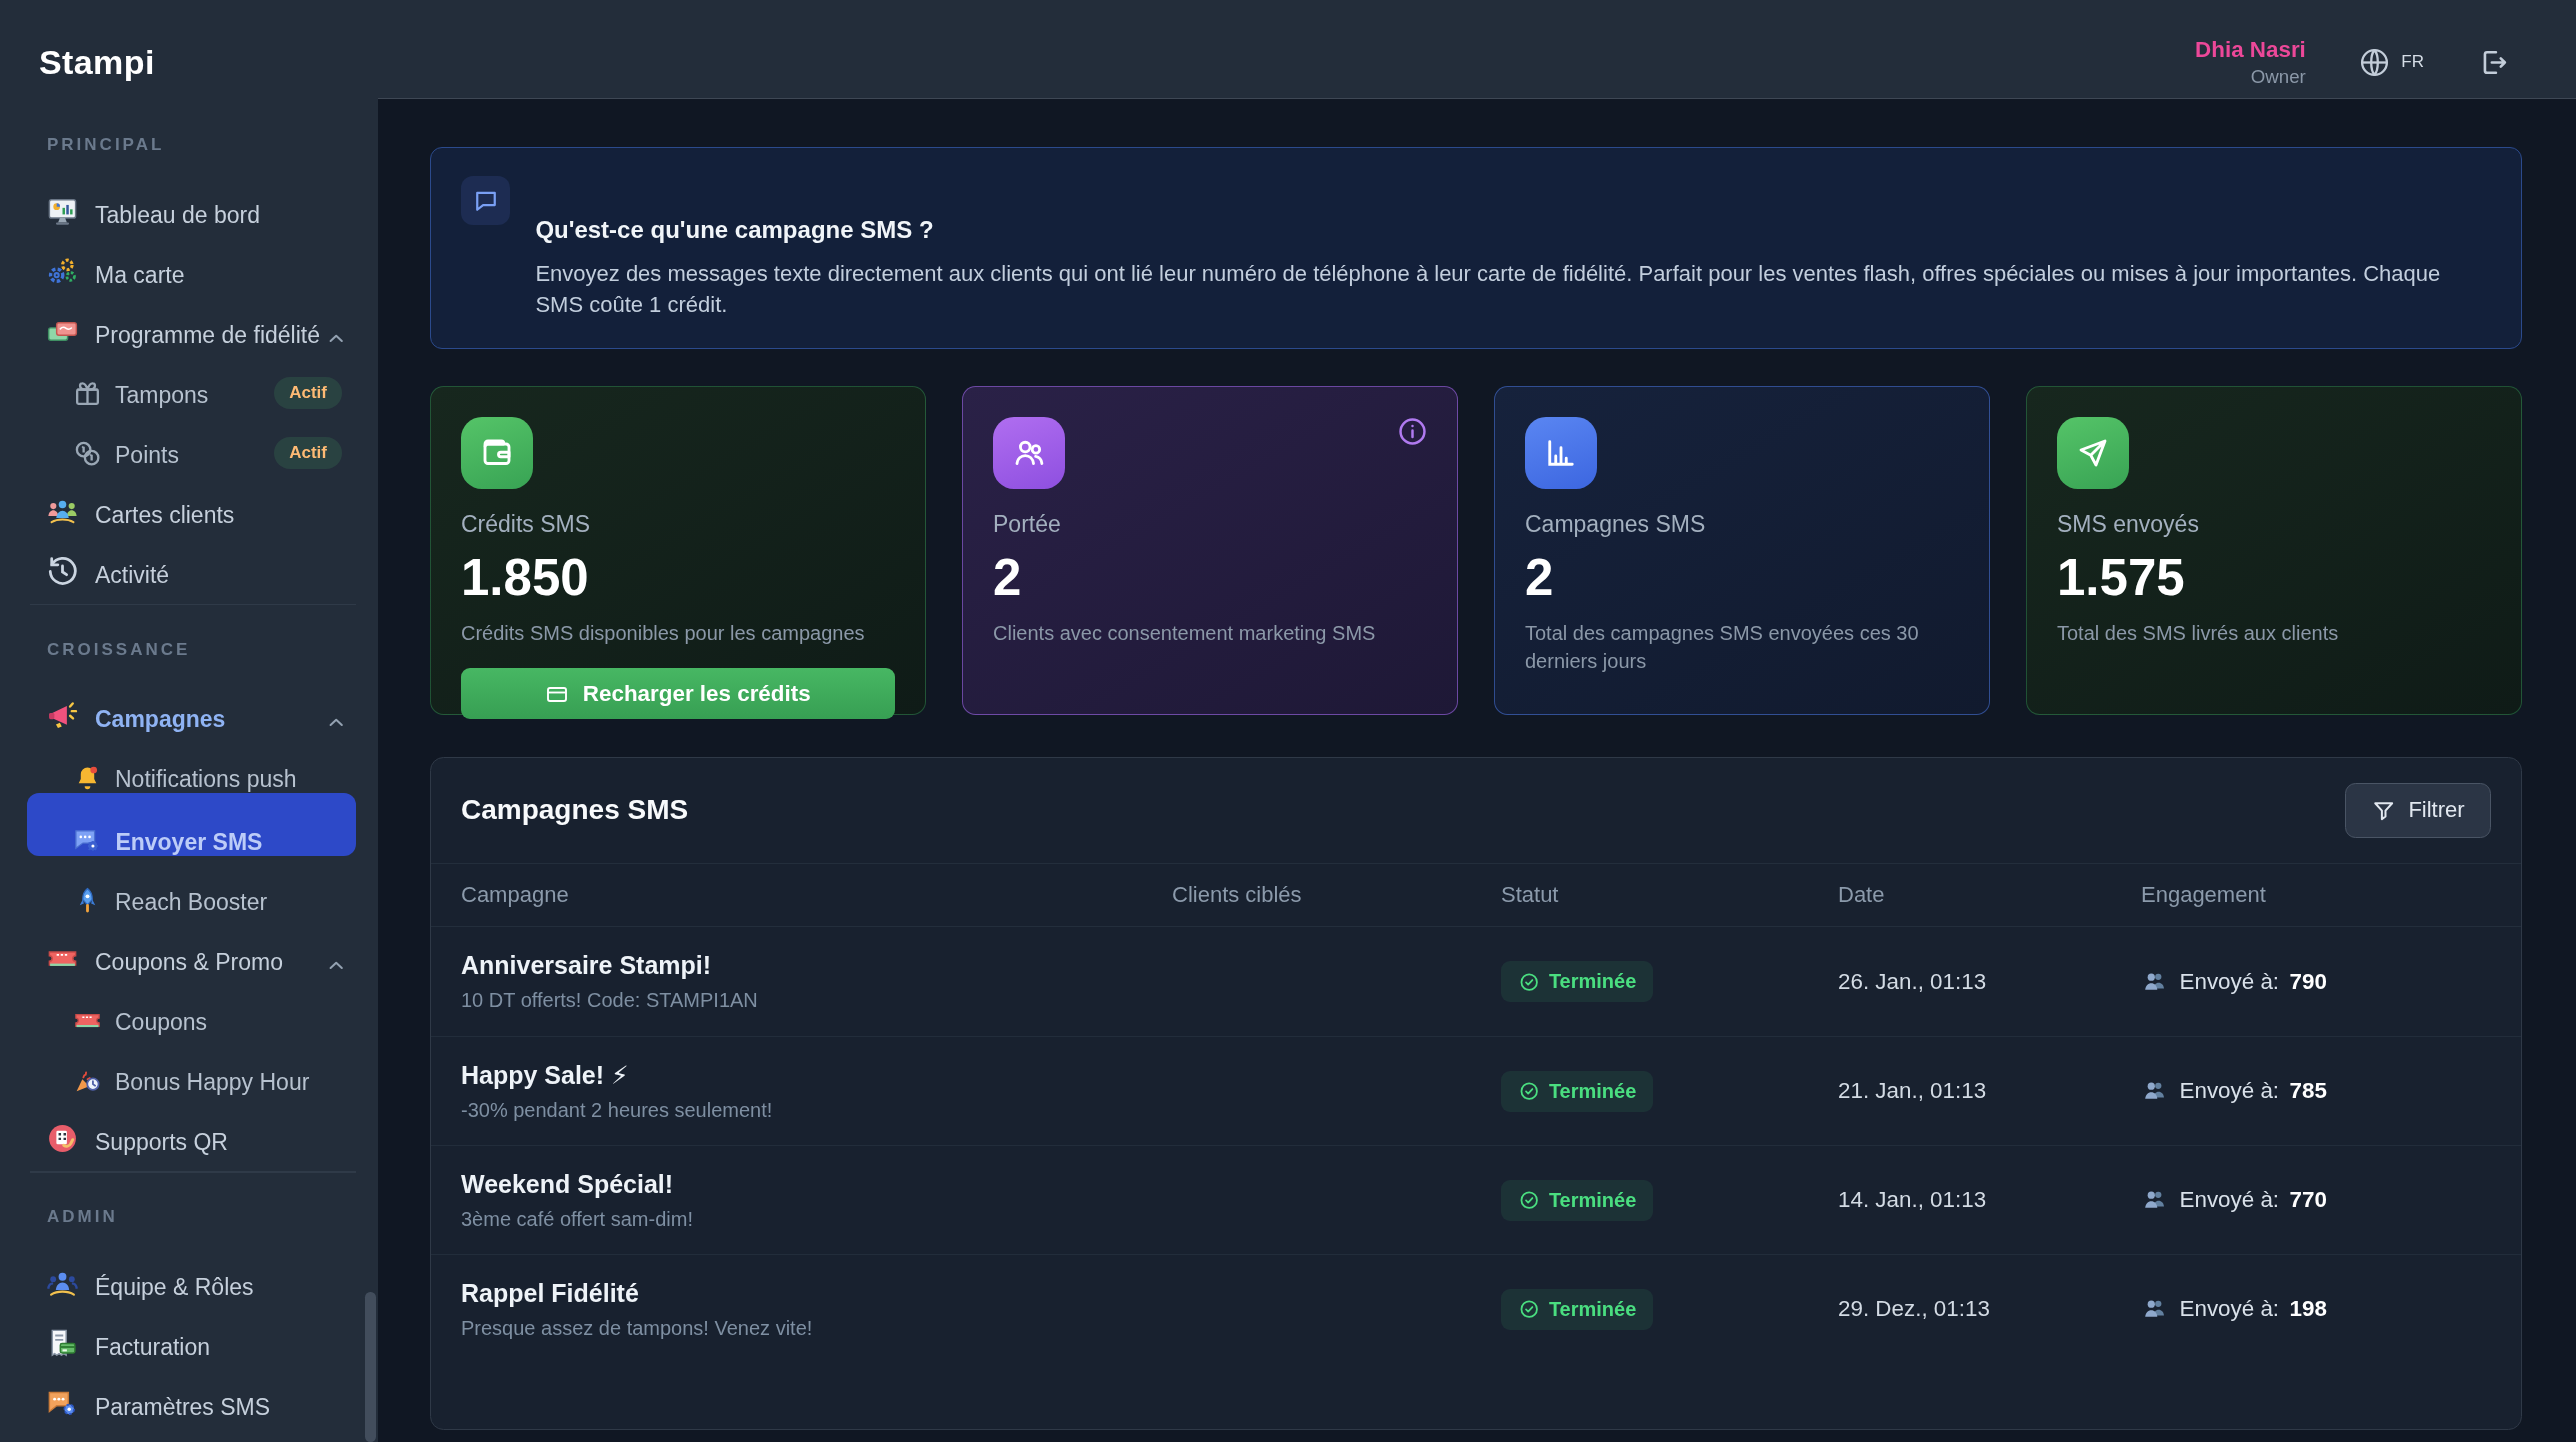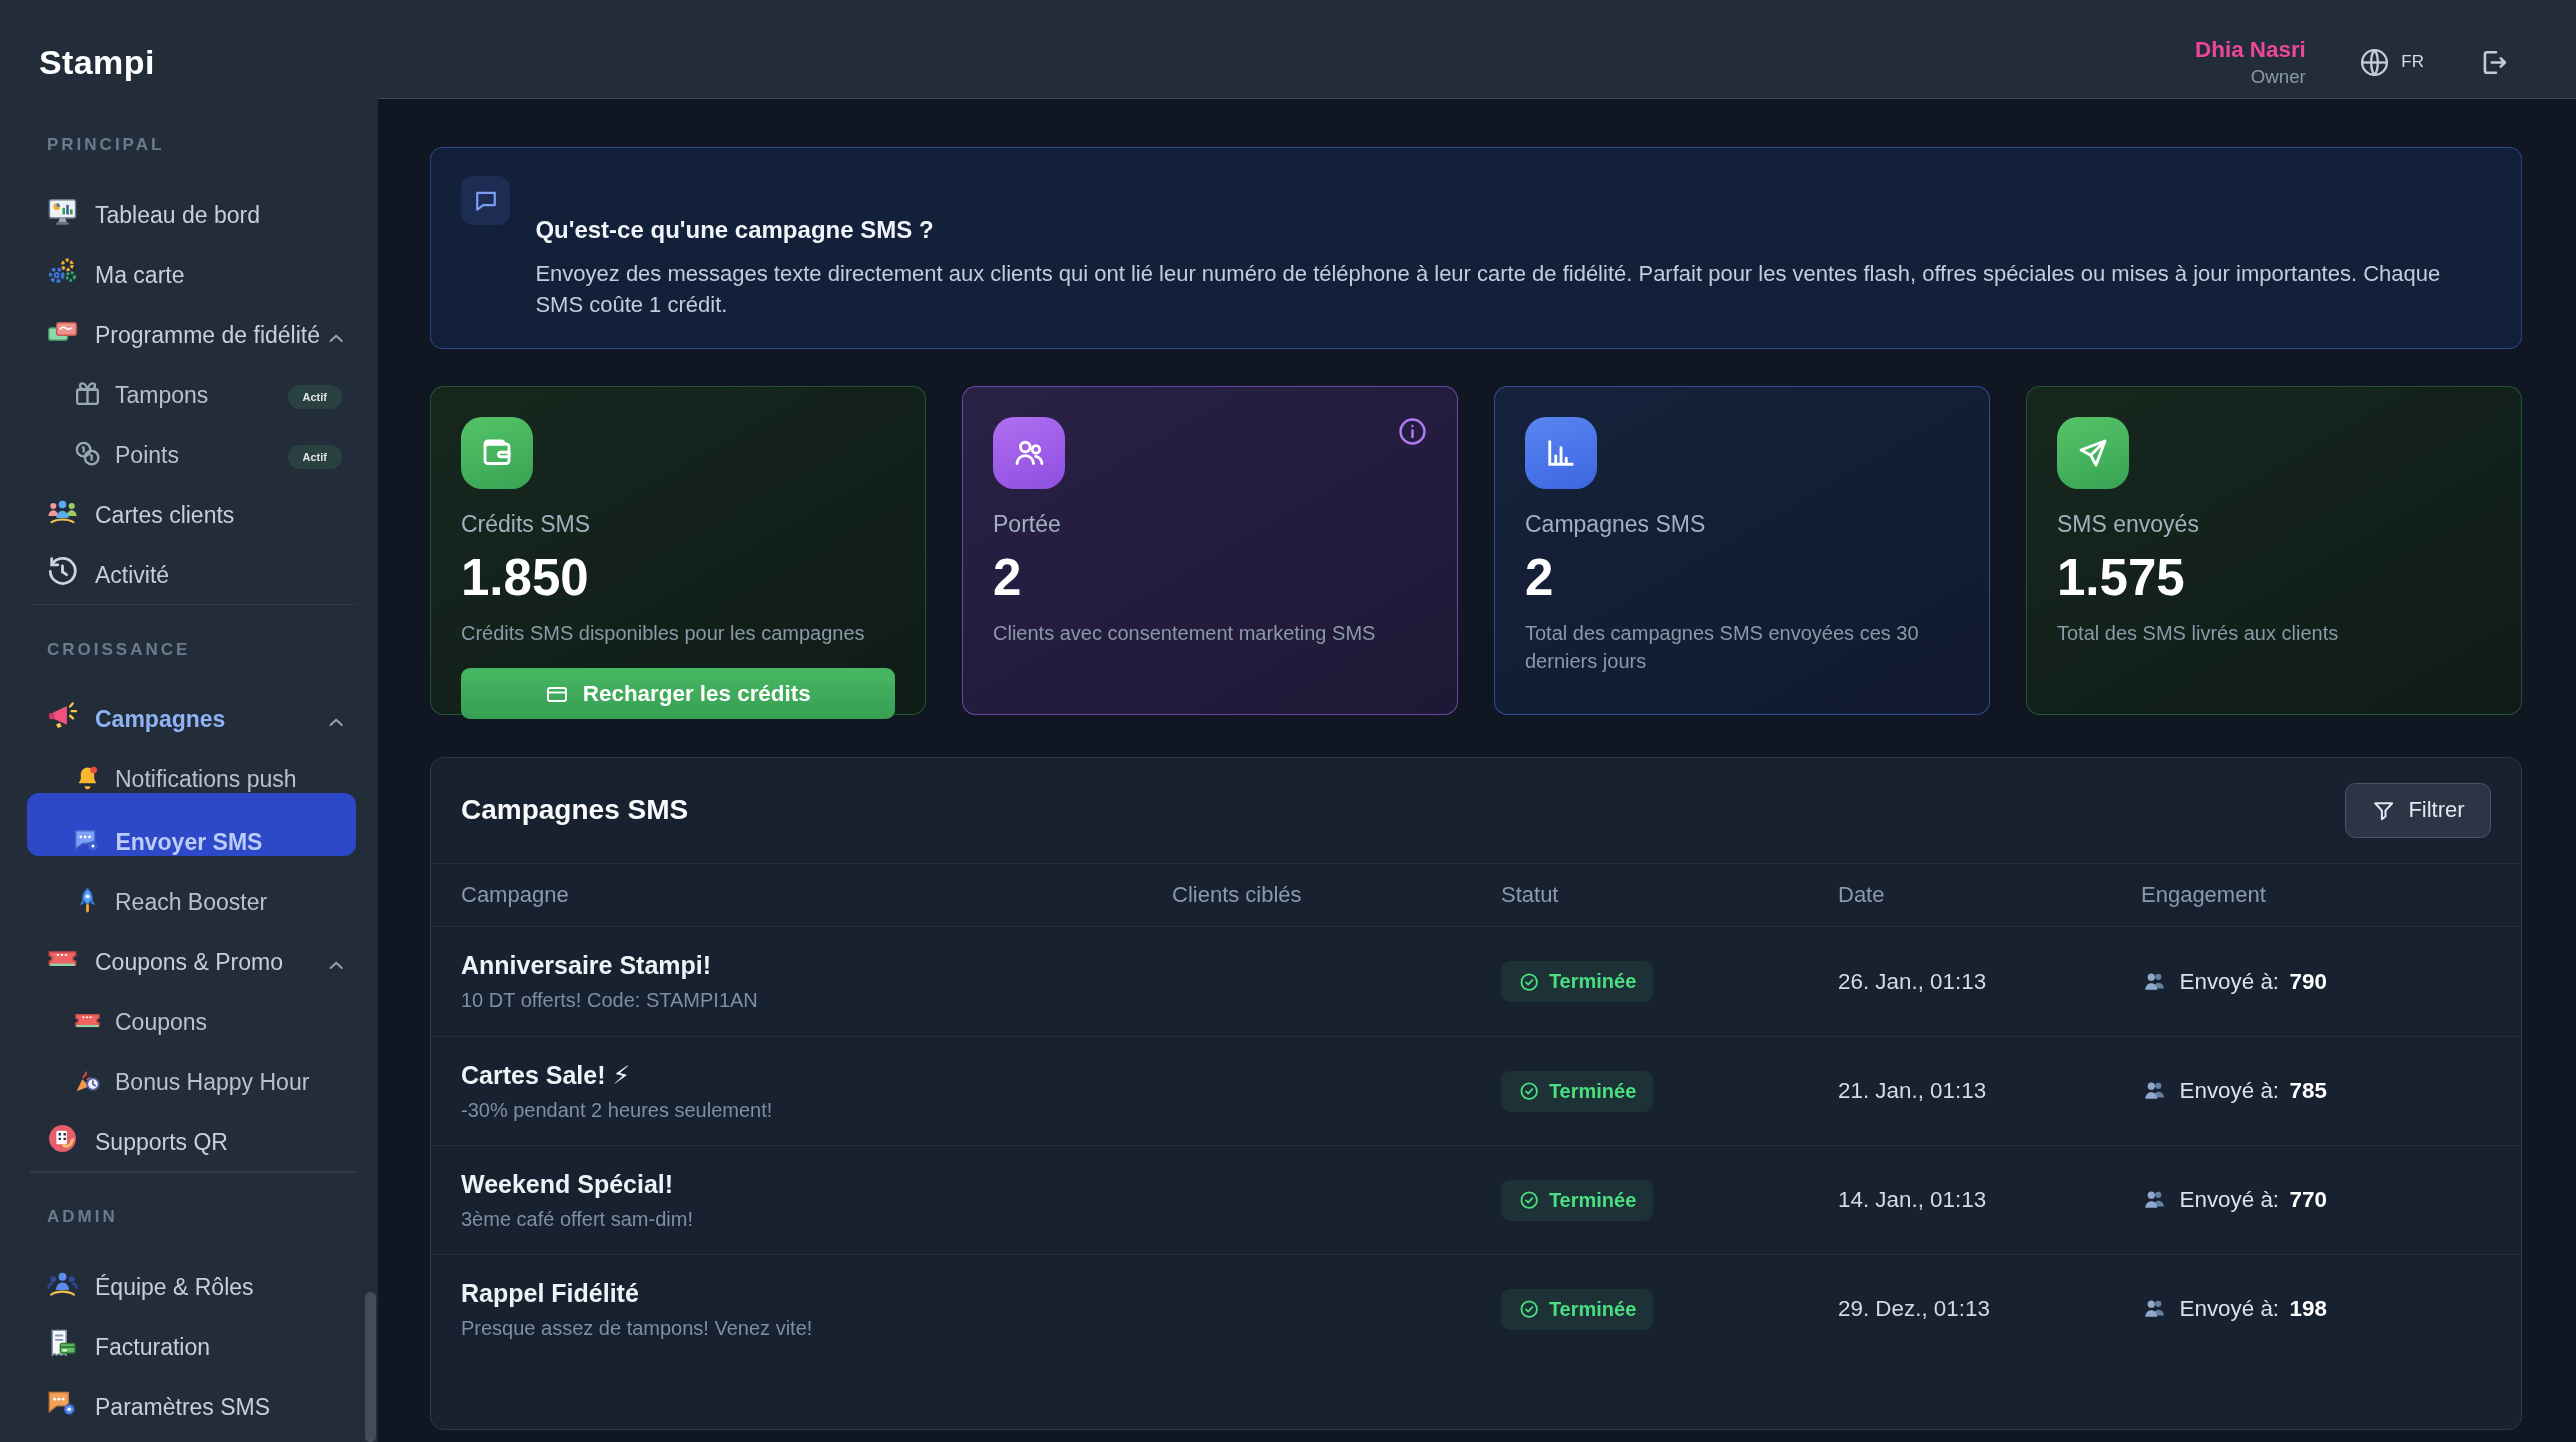--- a/index.html
+++ b/index.html
@@ -31,22 +31,22 @@
     cursor:pointer; font-size:23px; color:#c6d0dc; }
   .nav-item.sub { padding-left:64px; color:#b7c2cf; }
   .nav-item .nav-ic { width:35px; height:35px; margin-right:15px; flex:0 0 auto; }
   .nav-item.sub .nav-ic { width:31px; height:31px; margin-right:12px; }
   .nav-item .lbl { white-space:nowrap; }
   .nav-item.parent-active .lbl { color:#8fb3f3; font-weight:600; }
   .nav-item.selected { background:#2d49c8; border-radius:12px; height:63px;
     margin:0 22.4px 0 19.4px; padding-left:45px; }
   .nav-item.selected .lbl { color:#bcccf8; font-weight:600; }
   .chev { margin-left:auto; margin-right:31px; width:22.4px; height:22.4px; color:#93a1b1; }
-  .badge-actif { margin-left:auto; margin-right:36px; font-size:11px; font-weight:bold;
-    color:#e5e5e5; background:rgba(86,210,116,.13); padding:6px 15px; border-radius:747px; }
+  .badge-actif { margin-left:auto; margin-right:36px; font-size:17px; font-weight:bold;
+    color:#fdba74; background:rgba(86,210,116,.13); padding:6px 15px; border-radius:747px; }
   .side-divider { height:1.5px; background:#2f3a48; margin:15px 22.4px; }
   .side-scroll { position:absolute; right:2.2px; bottom:0; width:10.5px; height:150px;
     background:rgba(148,163,184,.28); border-radius:5.2px; }
 
   
   .main { position:absolute; left:378px; top:98px; right:0; bottom:0;
     background:#101723; border-top:1.5px solid #3e4754; padding:48px 54px 0 52px;
     overflow:hidden; }
   .page-head { display:flex; align-items:flex-start; justify-content:space-between; margin-bottom:27px; }
   .page-title { font-size:43px; font-weight:bold; color:#ffffff; }
@@ -551,21 +551,21 @@
                   <path d="M3.6 18.6c.4-3.4 2.4-5.6 5.2-5.6s4.8 2.2 5.2 5.6z" fill="#8fa9cc"></path>
                 </g>
               </svg>
             </span>
             <span>Envoyé à: </span>
             <b>790</b>
           </div>
         </div>
         <div class="trow">
           <div>
-            <div class="c-name">Cartes Sale! ⚡</div>
+            <div class="c-name">Happy Sale! ⚡</div>
             <div class="c-sub">-30% pendant 2 heures seulement!</div>
           </div>
           <div></div>
           <div><span class="status-pill">
               <span class="icon i-glyph">
                 <svg viewBox="0 0 24 24" width="100%" height="100%" fill="none" xmlns="http://www.w3.org/2000/svg">
                   <g stroke="currentColor" stroke-width="1.9" stroke-linecap="round" stroke-linejoin="round">
                     <circle cx="12" cy="12" r="8.3"></circle>
                     <path d="m8.6 12.2 2.3 2.3 4.5-4.8"></path>
                   </g>

